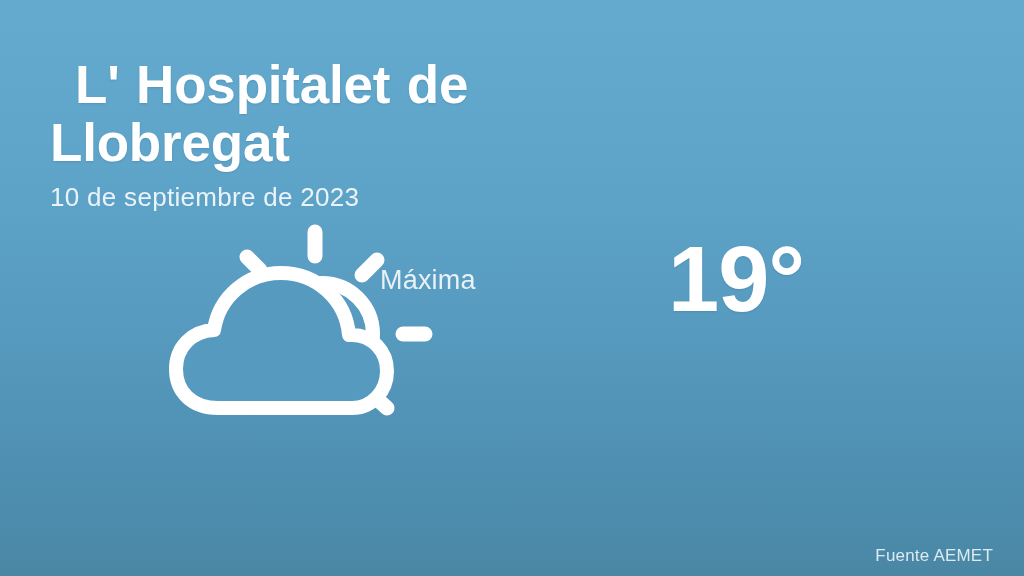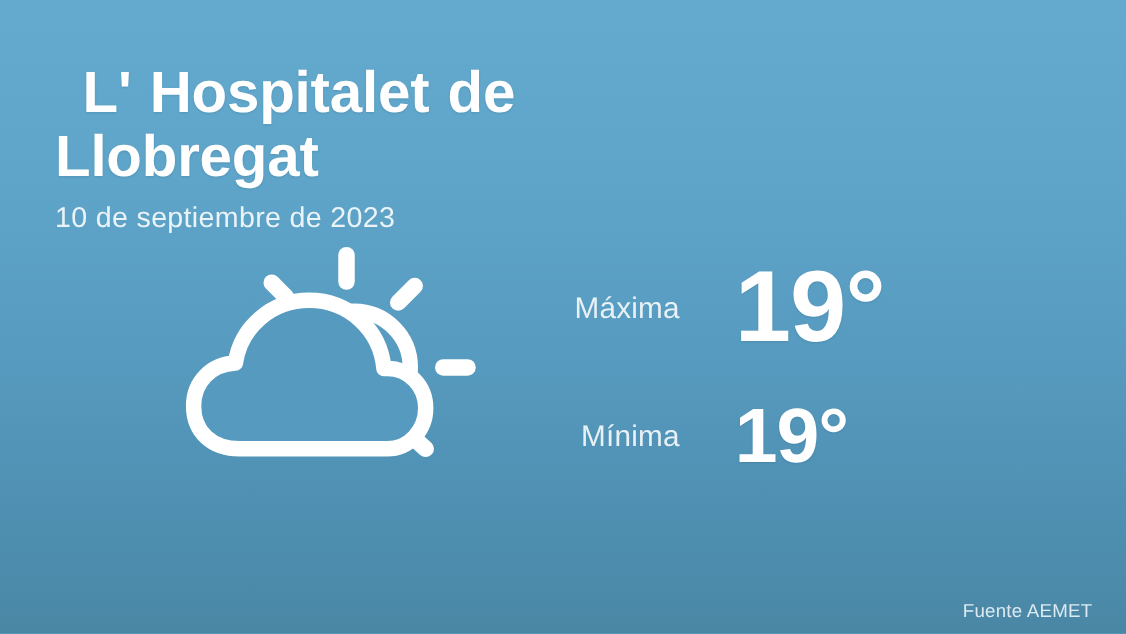--- a/index.html
+++ b/index.html
@@ -77,21 +77,20 @@
     top: 222px;
     width: 560px;
   }
   .measure-row {
     display: flex;
     align-items: center;
     height: 116px;
   }
   .measure-label {
     width: 288px;
-    text-align: right;
     padding-right: 50px;
     box-sizing: border-box;
     color: #e8f1f5;
     font-size: 27px;
     font-weight: normal;
     letter-spacing: 0.2px;
     white-space: nowrap;
   }
   .measure-value {
     color: #ffffff;
@@ -151,23 +150,19 @@
     </svg>
   </div>
 
   <div id="measures">
 
     <div class="measure-row">
       <div class="measure-label">Máxima</div>
       <div class="measure-value v-max">19°</div>
     </div>
 
-    <div class="measure-row">
-      <div class="measure-label">Mínima</div>
-      <div class="measure-value v-min">19°</div>
-    </div>
 
 
   </div>
 
   <div id="source-note">Fuente AEMET</div>
 
 </div>
 
 </body></html>

